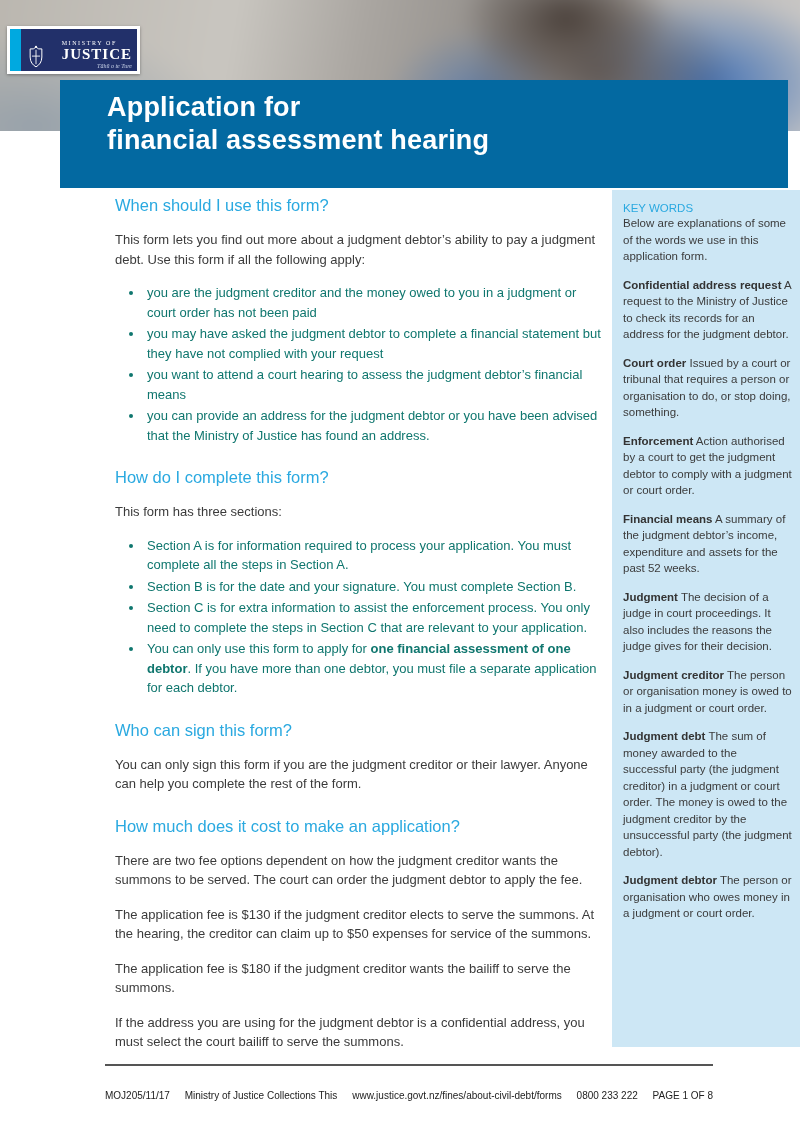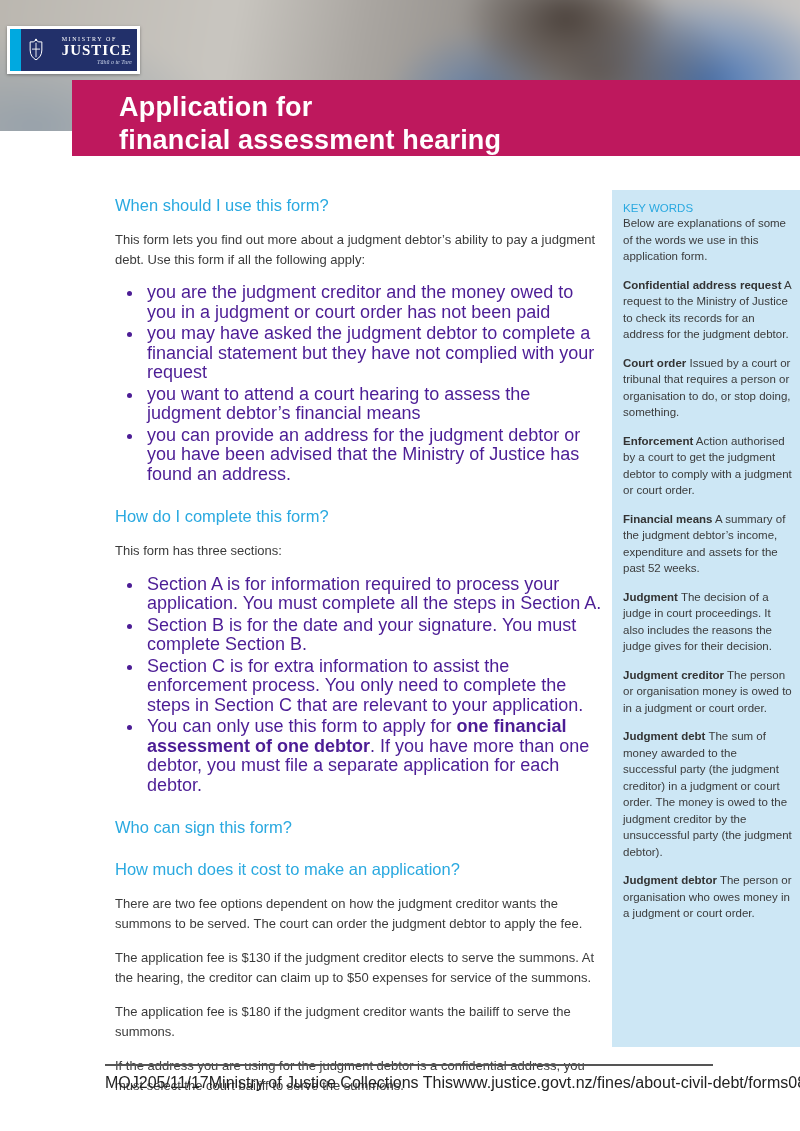--- a/index.html
+++ b/index.html
@@ -30,77 +30,77 @@
   .logo {
     position: absolute; top: 26px; left: 7px;
     width: 133px; height: 48px;
     background: #ffffff; padding: 3px;
     box-shadow: 0 1px 3px rgba(0,0,0,0.35);
   }
   .logo-inner { display: flex; width: 100%; height: 100%; }
   .logo-strip { width: 23px; background: #00a9e0; }
   .logo-main {
     flex: 1; background: #22306a;
-    display: flex; align-items: center;
+    display: flex; align-items: flex-end;
     padding: 2px 5px 2px 6px; gap: 17px;
   }
   .crest { width: 18px; height: 24px; flex: none; }
   .logo-text { display: flex; flex-direction: column; line-height: 1; color: #fff; }
   .logo-min   { font-family: "Liberation Serif", serif; font-size: 6px; letter-spacing: 1.6px; margin-bottom: 1px; }
   .logo-jus   { font-family: "Liberation Serif", serif; font-size: 15px; font-weight: bold; letter-spacing: 1px; }
   .logo-motto { font-family: "Liberation Serif", serif; font-size: 6px; font-style: italic; color: #c8d2e8; text-align: right; margin-top: 1px; }
 
   
   .banner {
-    position: absolute; left: 72px; top: 80px;
-    width: 728px; height: 76px;
-    background: #be185d;
+    position: absolute; left: 60px; top: 80px;
+    width: 728px; height: 108px;
+    background: #0369a1;
   }
   .banner-title {
     margin: 11px 0 0 47px;
     color: #ffffff; font-weight: bold;
     font-size: 27px; line-height: 33px; letter-spacing: 0.2px;
   }
 
   
   .main { position: absolute; left: 115px; top: 196px; width: 488px; }
   .section-heading {
     color: #2aa9e0; font-size: 16.5px; font-weight: 400;
     margin: 23px 0 11px 0;
   }
   .main > .section-heading:first-child { margin-top: 0; }
   .body-p {
     color: #3b3b3b; font-size: 13px; line-height: 19.5px;
     margin: 15px 0 14px 0;
   }
   .bullets { margin: 14px 0 14px 0; padding-left: 29px; }
   .bullets li {
-    color: #4c1d95; font-size: 18px; line-height: 19.5px;
+    color: #0f766e; font-size: 13px; line-height: 19.5px;
     padding-left: 3px; margin-bottom: 2px;
   }
   .bullets li b, .body-p b { font-weight: bold; }
 
   
   .sidebar {
     position: absolute; left: 612px; top: 190px;
     width: 192px; height: 857px;
     background: #cde7f5;
     padding: 12px 11px;
   }
   .sidebar-heading { color: #2aa9e0; font-size: 11.5px; font-weight: 400; margin: 0 0 1px 0; }
   .sidebar p { color: #3b3b3b; font-size: 11.5px; line-height: 16.5px; margin: 0 0 12px 0; }
   .sidebar p b { font-weight: bold; color: #333; }
 
   
   .footer {
     position: absolute; left: 105px; top: 1064px; width: 608px;
     border-top: 2px solid #555;
-    padding-top: 8px;
+    padding-top: 24px;
     display: flex; justify-content: space-between; align-items: flex-start;
-    font-size: 16px; color: #222; white-space: nowrap;
+    font-size: 10px; color: #222; white-space: nowrap;
   }
 </style>
 </head>
 <body>
 
 <div class="photo">
   <div class="photo-inner"></div>
 </div>
 
 <div class="logo">
@@ -140,20 +140,21 @@
     </ul>
     <h2 class="section-heading">How do I complete this form?</h2>
     <p class="body-p">This form has three sections:</p>
     <ul class="bullets">
       <li>Section A is for information required to process your application. You must complete all the steps in Section A.</li>
       <li>Section B is for the date and your signature. You must complete Section B.</li>
       <li>Section C is for extra information to assist the enforcement process. You only need to complete the steps in Section C that are relevant to your application.</li>
       <li><span>You can only use this form to apply for </span><b>one financial assessment of one debtor</b><span>. If you have more than one debtor, you must file a separate application for each debtor.</span></li>
     </ul>
     <h2 class="section-heading">Who can sign this form?</h2>
+    <p class="body-p">You can only sign this form if you are the judgment creditor or their lawyer. Anyone can help you complete the rest of the form.</p>
     <h2 class="section-heading">How much does it cost to make an application?</h2>
     <p class="body-p">There are two fee options dependent on how the judgment creditor wants the summons to be served. The court can order the judgment debtor to apply the fee.</p>
     <p class="body-p">The application fee is $130 if the judgment creditor elects to serve the summons. At the hearing, the creditor can claim up to $50 expenses for service of the summons.</p>
     <p class="body-p">The application fee is $180 if the judgment creditor wants the bailiff to serve the summons.</p>
     <p class="body-p">If the address you are using for the judgment debtor is a confidential address, you must select the court bailiff to serve the summons.</p>
   </div>
 
 <div class="sidebar">
   <h3 class="sidebar-heading">KEY WORDS</h3>
   <p>Below are explanations of some of the words we use in this application form.</p>

